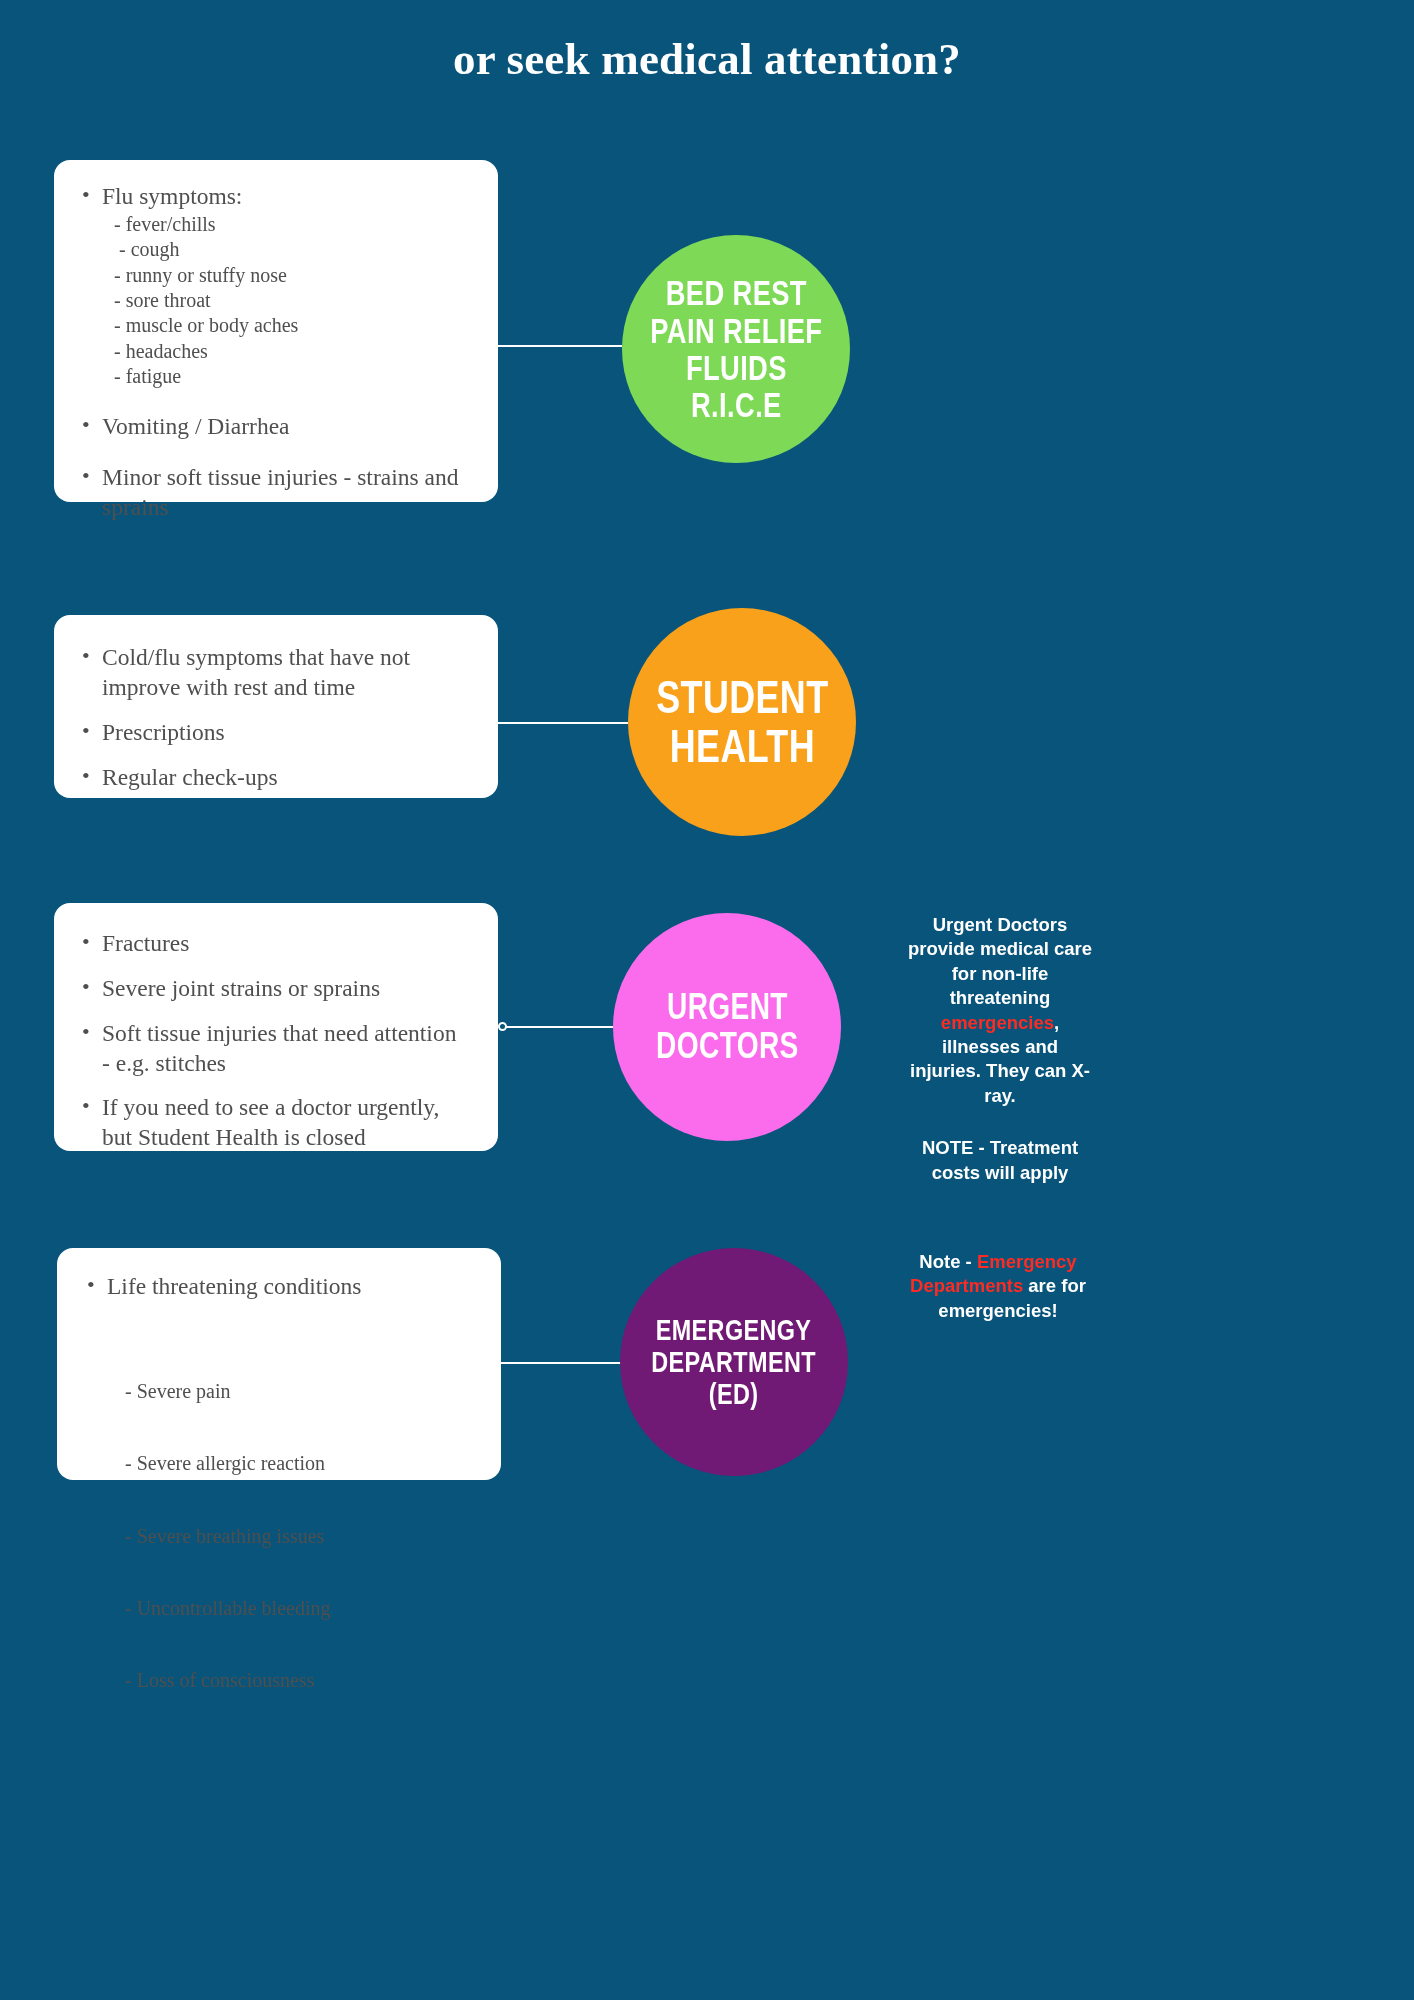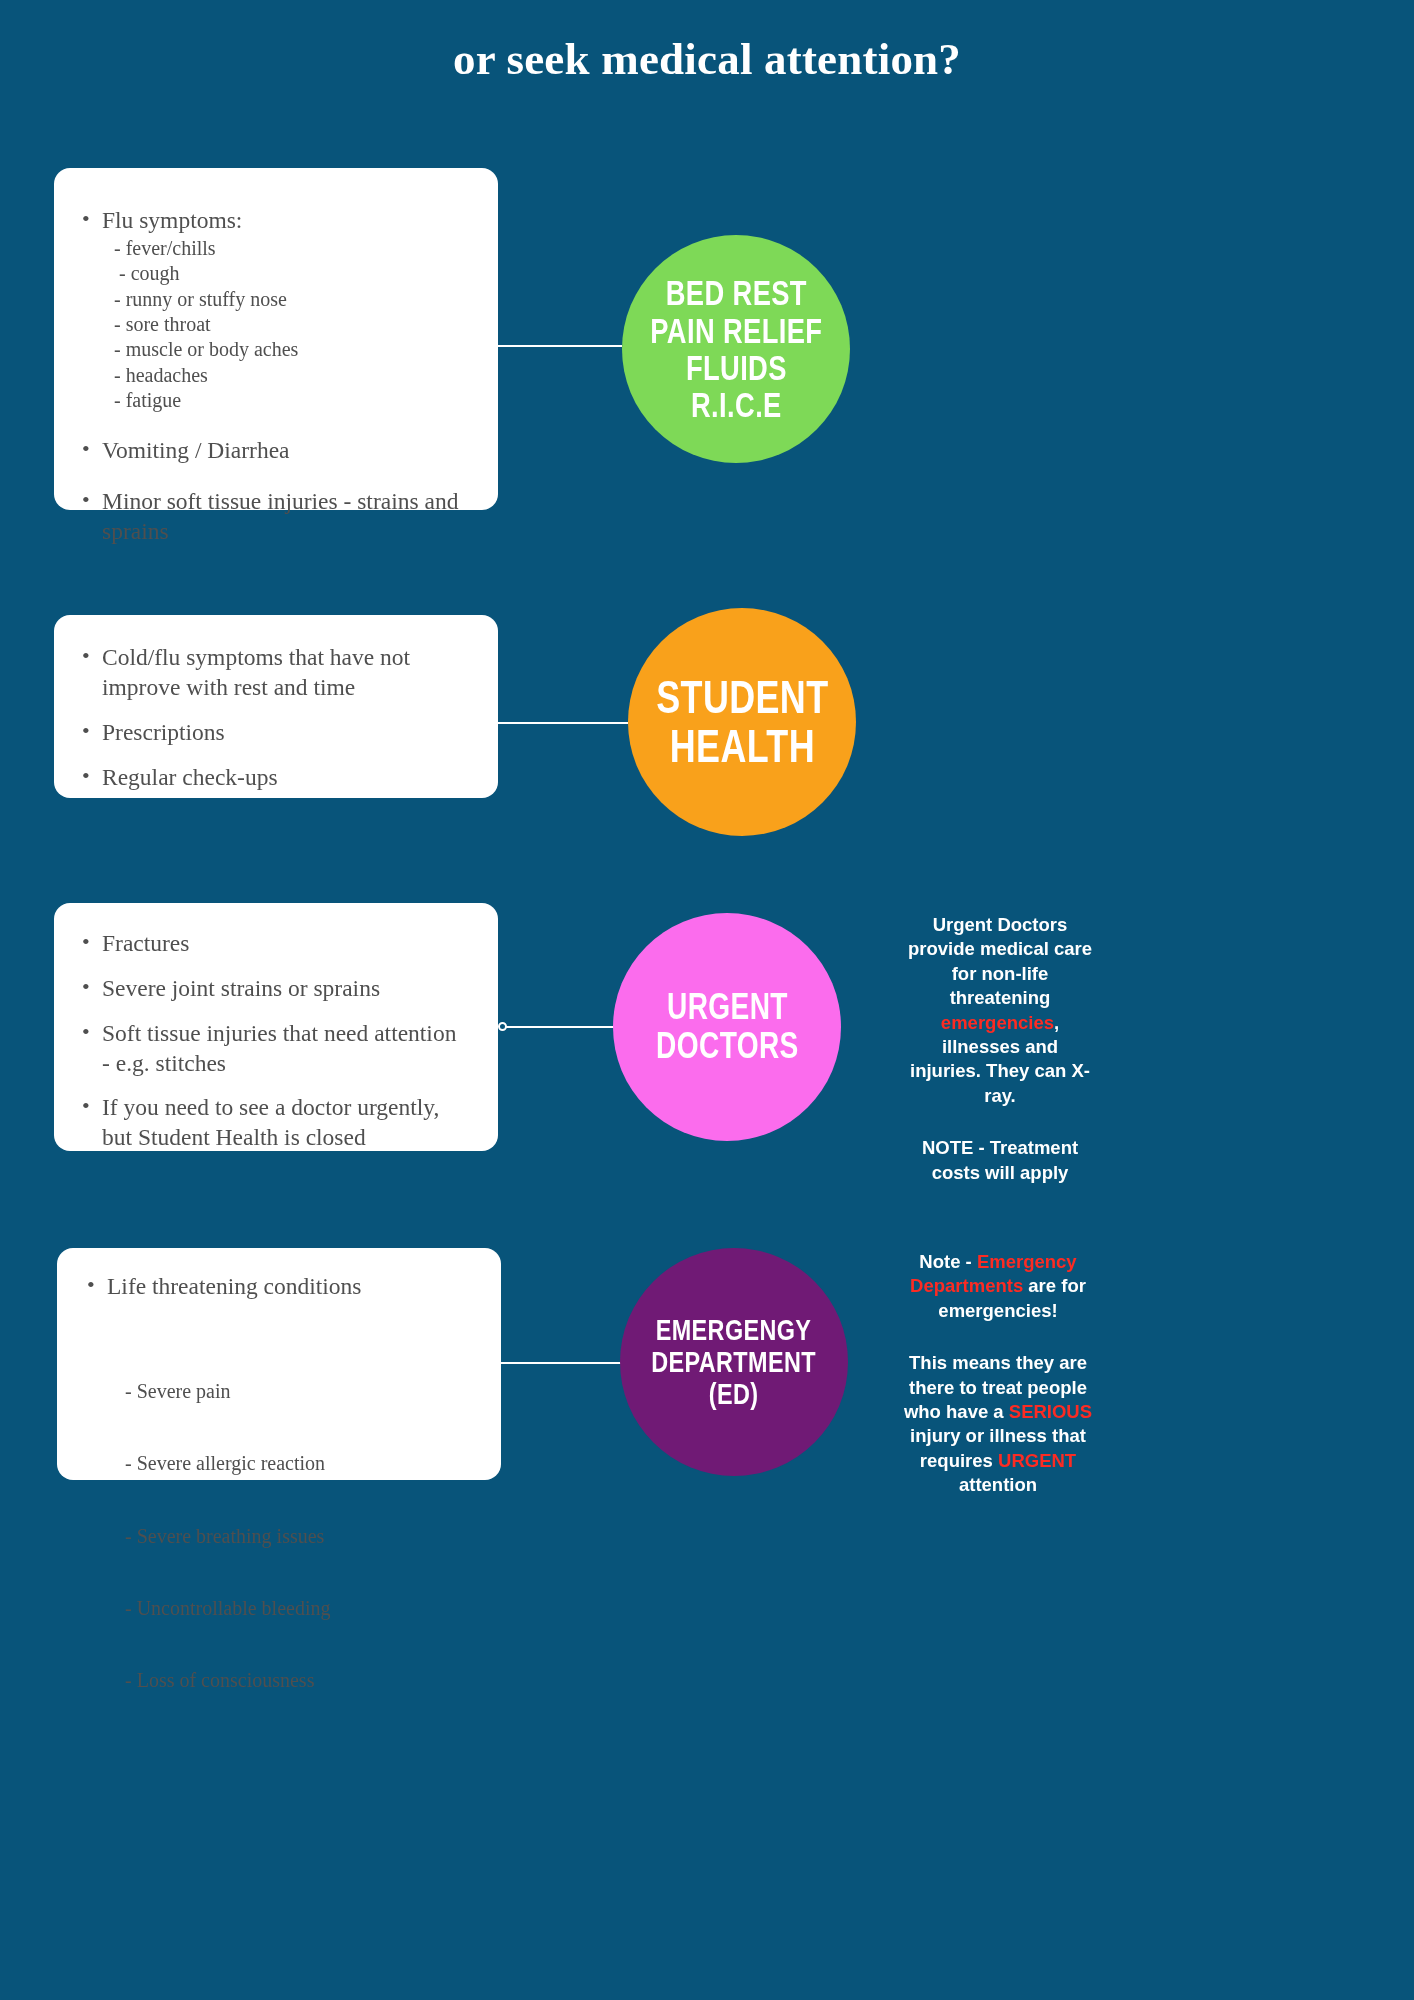--- a/index.html
+++ b/index.html
@@ -128,21 +128,21 @@
 <body>
 
 <div id="poster">
 
   <div class="title">
     <span class="line">or seek medical attention?</span>
   </div>
 
   <div class="row" style="top:0;">
 
-    <div class="card" style="left:54px; top:168px; width:444px; height:342px; padding:38px 22px 20px 22px;">
+    <div class="card" style="left:54px; top:160px; width:444px; height:342px; padding:22px 22px 20px 22px;">
       <div class="bullet-item">Flu symptoms:</div>
       <div class="sub-item">- fever/chills</div>
       <div class="sub-item"> - cough</div>
       <div class="sub-item">- runny or stuffy nose</div>
       <div class="sub-item">- sore throat</div>
       <div class="sub-item">- muscle or body aches</div>
       <div class="sub-item">- headaches</div>
       <div class="sub-item">- fatigue</div>
       <div class="gap-md"></div>
       <div class="bullet-item">Vomiting / Diarrhea</div>
@@ -227,17 +227,16 @@
     <div class="circle" style="left:620px; top:1248px; width:228px; height:228px; background:#701a75; font-size:30px;">
       <div>
         <span class="ctext">EMERGENGY</span>
         <span class="ctext">DEPARTMENT</span>
         <span class="ctext">(ED)</span>
       </div>
     </div>
 
     <div class="note" style="left:898px; top:1250px; width:200px;">
       <p><span>Note - </span><span class="red">Emergency Departments</span><span> are for emergencies!</span></p>
-      <p><span>This means they are there to treat people who have a </span><span class="red">SERIOUS</span><span> injury or illness that requires </span><span class="red">URGENT</span><span> attention</span></p>
     </div>
   </div>
 
 </div>
 
 </body></html>

